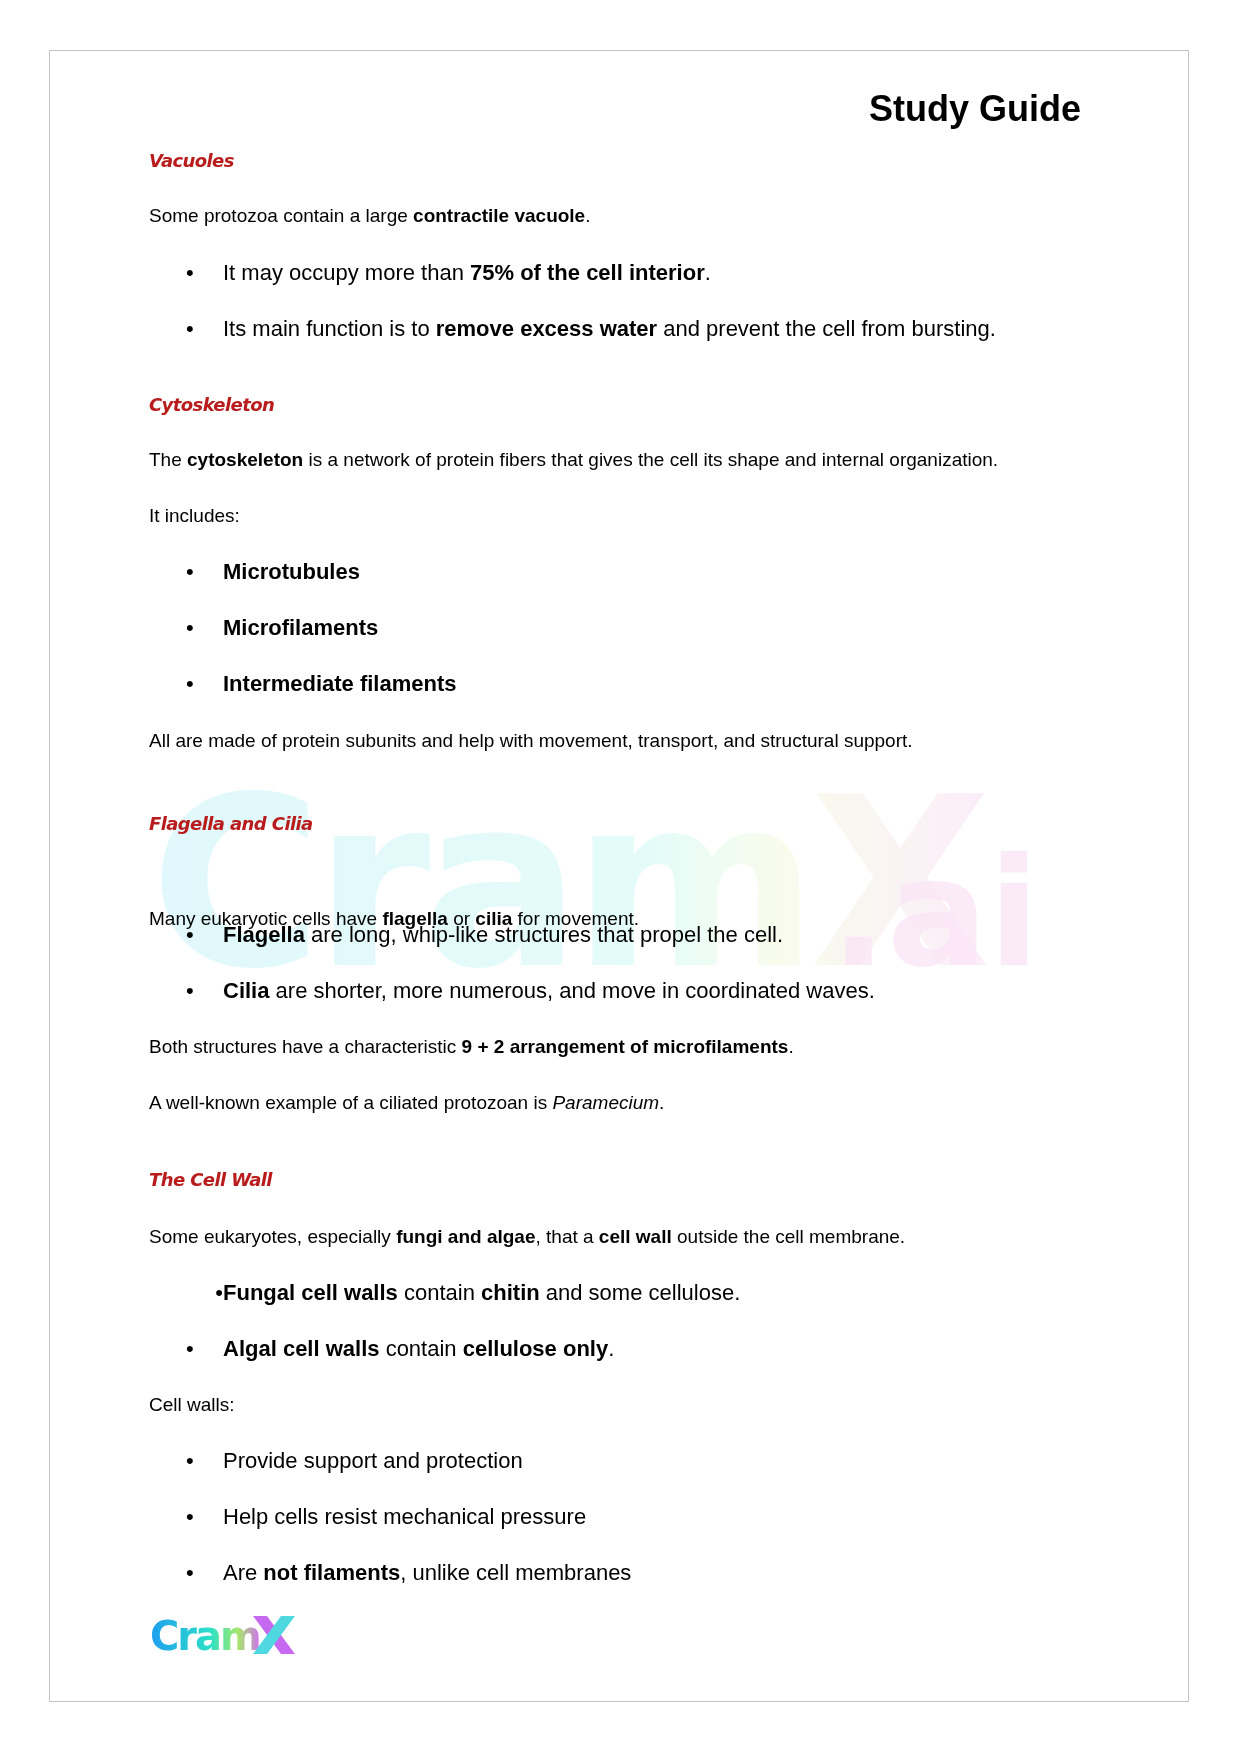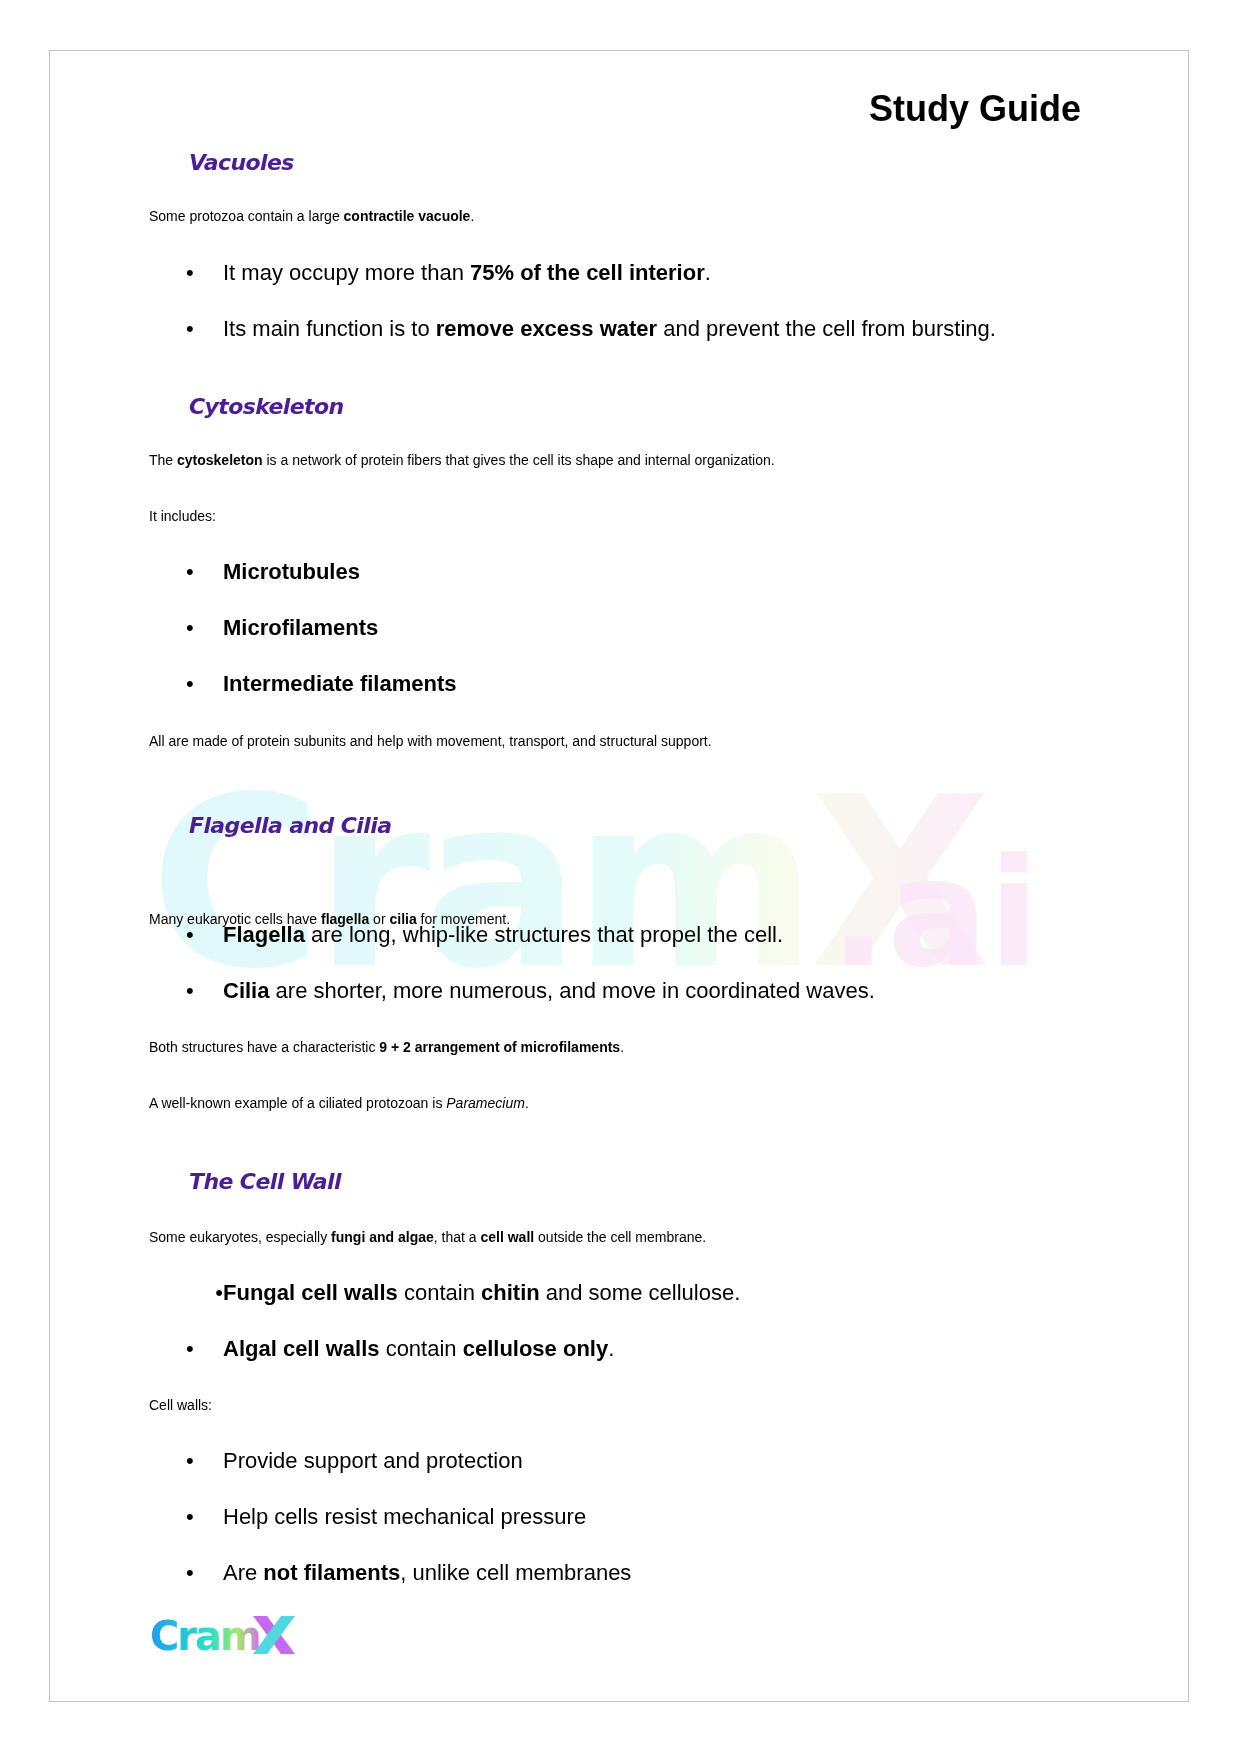--- a/index.html
+++ b/index.html
@@ -1,21 +1,21 @@
 <!DOCTYPE html>
 <html><head>
 <meta charset="utf-8">
 <style>
   html, body { margin:0; padding:0; background:#ffffff; }
   body { width:1241px; height:1754px; position:relative; overflow:hidden; font-family:"Liberation Sans", sans-serif; color:#000; }
   .page { position:absolute; left:49px; top:50px; width:1140px; height:1652px; border:1.5px solid #c4c4c4; box-sizing:border-box; background:#fff; }
   .watermark { position:absolute; left:150px; top:760px; width:950px; height:240px; pointer-events:none; z-index:0; }
   .title { position:absolute; right:160px; top:88px; font-size:36px; font-weight:bold; z-index:2; }
-  .h { position:absolute; left:149px; font-size:22px; font-weight:bold; font-style:italic; color:#4c1d95; font-family:"DejaVu Sans", sans-serif; letter-spacing:-0.6px; z-index:2;margin-left:40px; }
-  .p { position:absolute; left:149px; font-size:14px; line-height:22px; white-space:nowrap; z-index:2; }
+  .h { position:absolute; left:149px; font-size:18px; font-weight:bold; font-style:italic; color:#b91c1c; font-family:"DejaVu Sans", sans-serif; letter-spacing:-0.6px; z-index:2; }
+  .p { position:absolute; left:149px; font-size:19px; line-height:22px; white-space:nowrap; z-index:2; }
   .li { position:absolute; left:186px; font-size:22px; line-height:22px; white-space:nowrap; z-index:2; }
   .li .dot { display:inline-block; width:37px; }
   b { font-weight:bold; }
   i { font-style:italic;margin-top:39px; }
   .logo { position:absolute; left:150px; top:1612px; width:150px; height:48px; z-index:2; }
 </style>
 </head>
 <body>
 
 <div class="page"></div>

